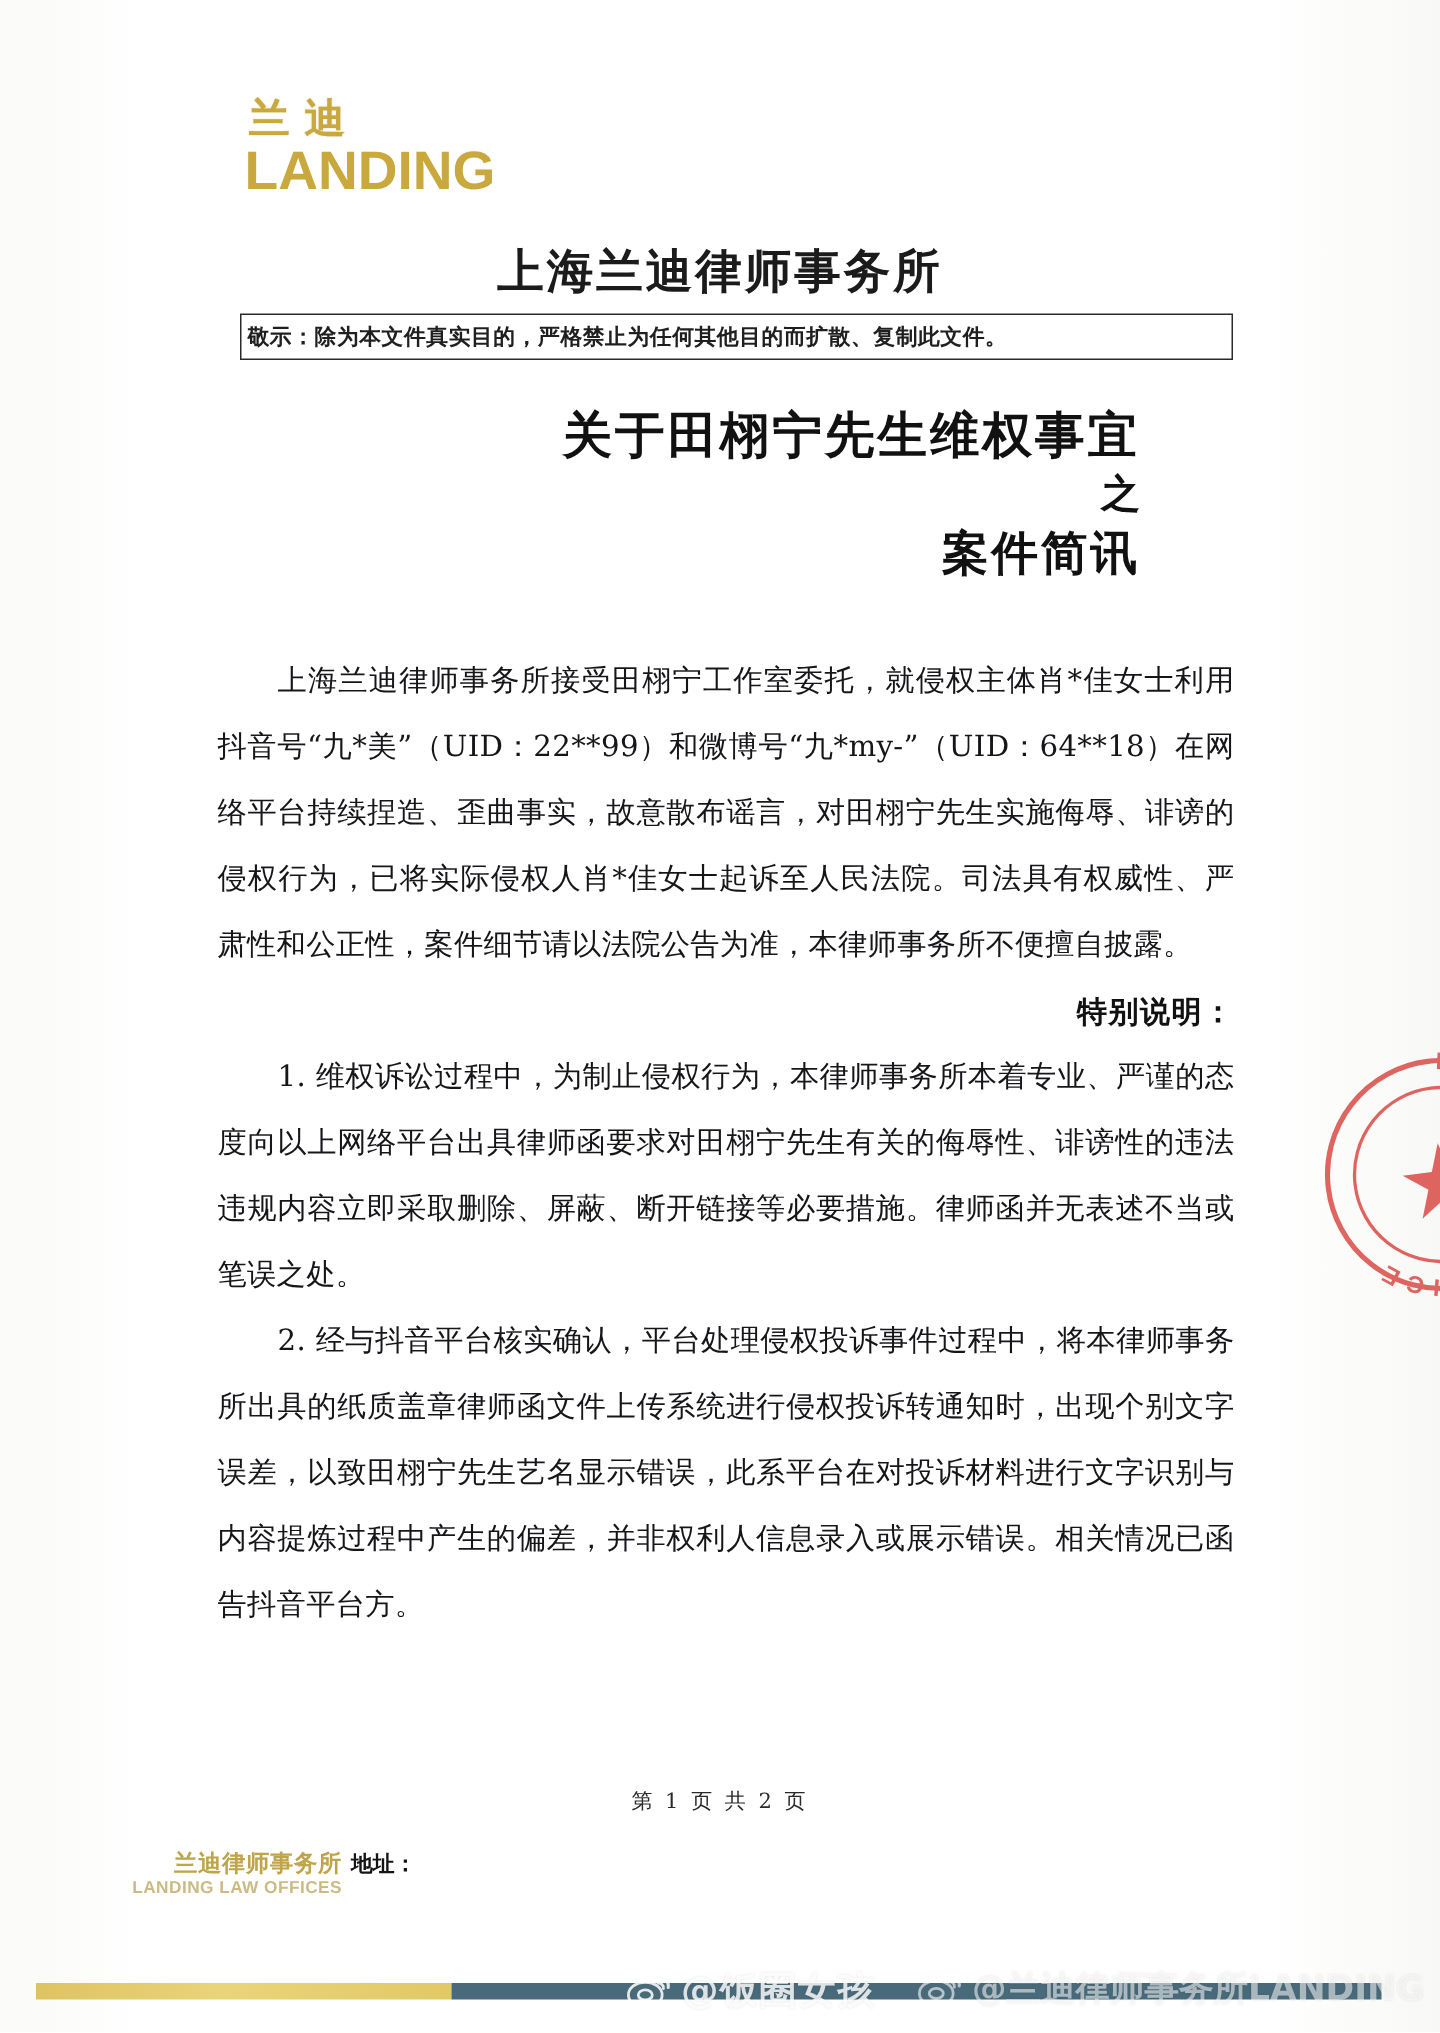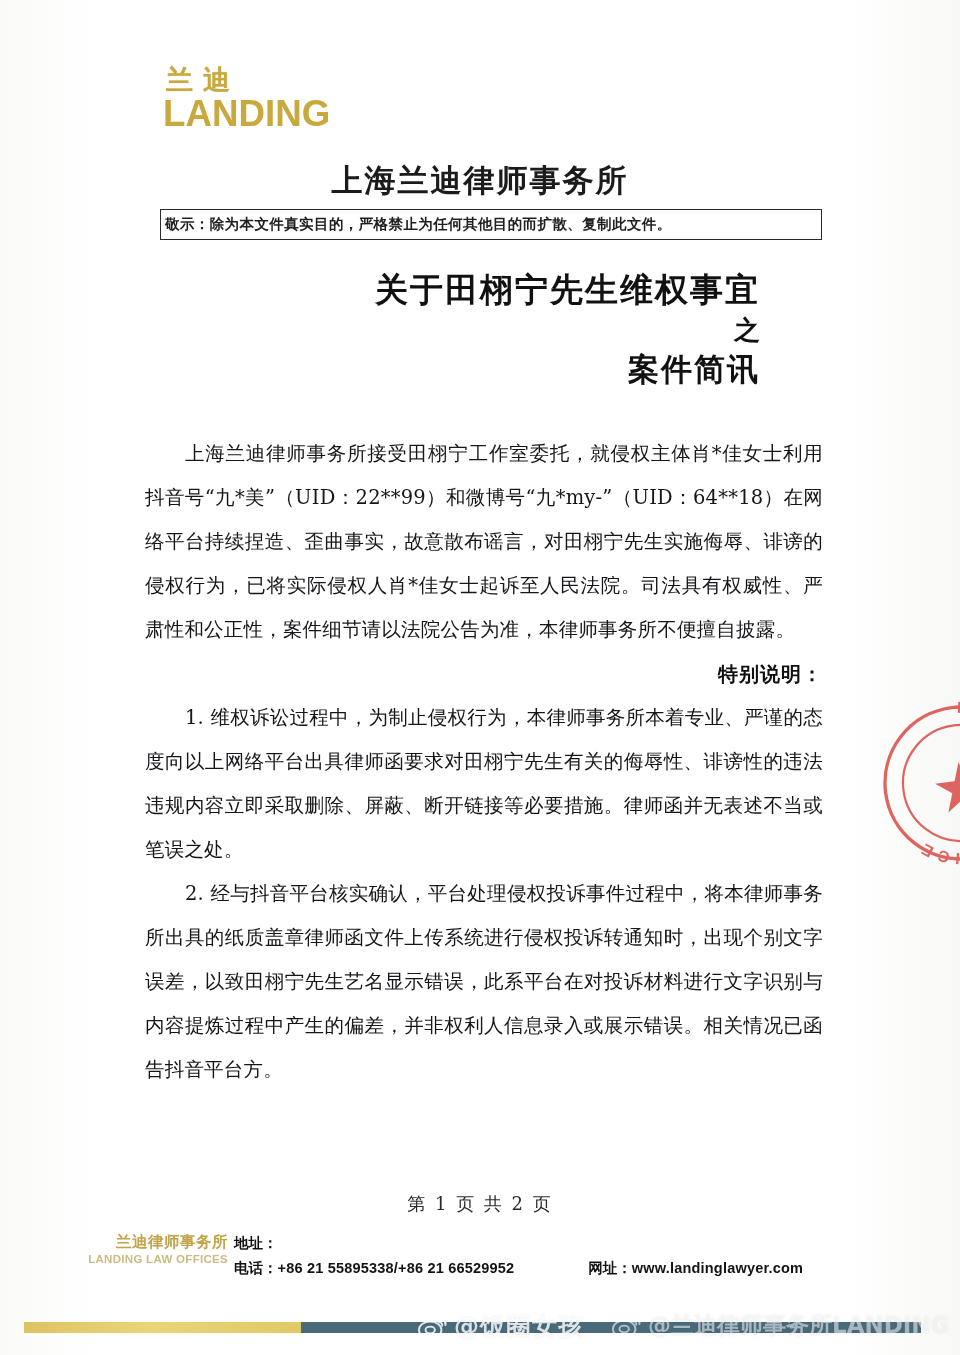--- a/index.html
+++ b/index.html
@@ -163,21 +163,21 @@
   .seal svg { display:block; }
 
   
   .page-num {
     position: absolute;
     left: 0;
     top: 1192px;
     width: 960px;
     text-align: center;
     font-family: "DejaVu Serif", serif;
-    font-size: 18px;
+    font-size: 14px;
     color: #2a2a2a;
     letter-spacing: 2px;
   }
 
   
   .footer {
     position: absolute;
     left: 0;
     top: 1228px;
     width: 960px;
@@ -322,26 +322,20 @@
 
   <div class="footer">
     <div class="footer-logo">
       <div class="cn">兰迪律师事务所</div>
       <div class="en">LANDING LAW OFFICES</div>
     </div>
     <div class="footer-info">
       <div class="footer-row">
         <span class="lbl">地址：</span>
       </div>
-      <div class="footer-row">
-        <span class="lbl">电话：</span>
-        <span class="val">+86 21 55895338/+86 21 66529952</span>
-        <span class="lbl web-lbl">网址：</span>
-        <span class="val">www.landinglawyer.com</span>
-      </div>
     </div>
   </div>
 
   <div class="wm-bar-gold"></div>
   <div class="wm-bar-teal"></div>
 
   <div class="wm-group wm-right">
     <span class="wm-icon">
       <svg viewBox="0 0 32 28" aria-hidden="true">
         <ellipse cx="13" cy="17" rx="12" ry="9" fill="none" stroke="rgba(255,255,255,.6)" stroke-width="2"></ellipse>

